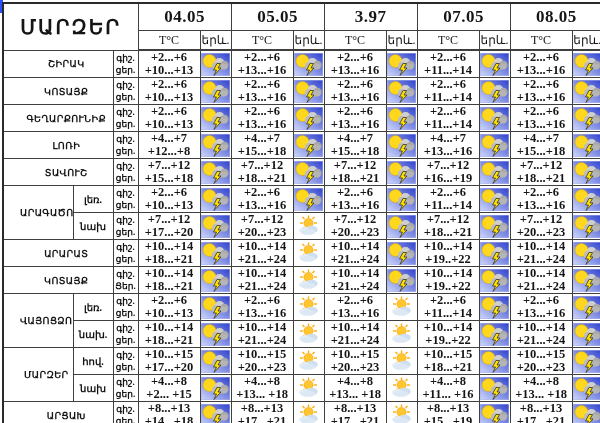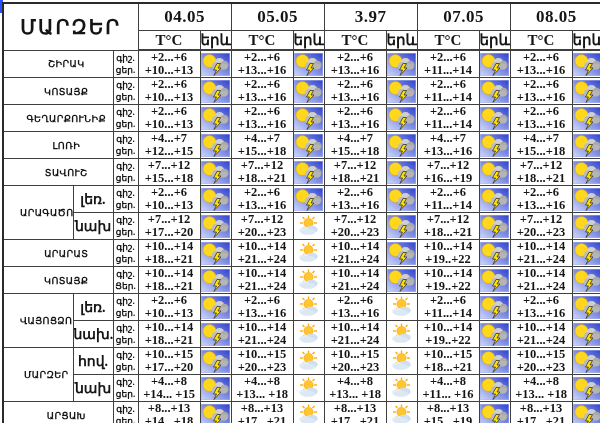--- a/index.html
+++ b/index.html
@@ -2,26 +2,26 @@
 <html><head>
 <meta charset="utf-8">
 <style>
   html,body{margin:0;padding:0;width:600px;height:423px;background:#fff;overflow:hidden;}
   .artifact{position:absolute;left:0;top:0;width:3px;height:13px;background:#2a50ff;}
   .wrap{position:absolute;left:2px;top:2px;}
   table{border-collapse:collapse;table-layout:fixed;width:600px;border:2px solid #2a2a2a;
         font-family:"Liberation Serif",serif;color:#151515;}
   th,td{border:1px solid #3f3f3f;padding:0;text-align:center;vertical-align:middle;overflow:hidden;}
   thead th.date{font-size:17px;font-weight:bold;height:26px;letter-spacing:.5px;}
-  thead th.sh{font-size:15px;font-weight:bold;height:18px;}
+  thead th.sh{font-size:12px;font-weight:normal;height:18px;}
   thead tr:last-child th{border-bottom-width:2px;}
   th.title{font-size:20px;font-weight:bold;letter-spacing:2px;}
   tbody tr{height:27px;}
   td.region{font-weight:bold;font-size:9.5px;letter-spacing:.4px;padding-left:16px;}
-  td.sub{font-weight:bold;font-size:14px;}
+  td.sub{font-weight:bold;font-size:10px;}
   td.daynight div{font-size:9px;font-weight:bold;line-height:12px;}
   td.temp div{font-size:12.5px;font-weight:bold;line-height:13px;white-space:pre;}
   td.wicon svg{display:block;margin:0 auto;}
 </style>
 </head>
 <body>
 
 <div class="artifact"></div>
 
 <div class="wrap">
@@ -401,21 +401,21 @@
 </td>
         </tr>
         <tr>
           <td class="region" rowspan="1" colspan="2">ԼՈՌԻ</td>
           <td class="daynight">
             <div>գիշ.</div>
             <div>ցեր.</div>
           </td>
           <td class="temp">
             <div>+4...+7</div>
-            <div>+12...+15</div>
+            <div>+12...+8</div>
           </td>
           <td class="wicon">
   <svg width="29" height="23" viewBox="0 0 29 23">
     <defs>
       <linearGradient id="stormbg" x1="0" y1="1" x2="1" y2="0">
         <stop offset="0" stop-color="#cfd8fb"></stop>
         <stop offset="1" stop-color="#2f41cd"></stop>
       </linearGradient>
     </defs>
     <rect x="0" y="0" width="29" height="23" fill="url(#stormbg)" stroke="#aab4e8" stroke-width="1"></rect>
@@ -1430,21 +1430,21 @@
 </td>
         </tr>
         <tr>
           <td class="sub">նախ</td>
           <td class="daynight">
             <div>գիշ.</div>
             <div>ցեր.</div>
           </td>
           <td class="temp">
             <div>+4...+8</div>
-            <div>+14... +15</div>
+            <div>+2... +15</div>
           </td>
           <td class="wicon">
   <svg width="29" height="23" viewBox="0 0 29 23">
     <defs>
       <linearGradient id="stormbg" x1="0" y1="1" x2="1" y2="0">
         <stop offset="0" stop-color="#cfd8fb"></stop>
         <stop offset="1" stop-color="#2f41cd"></stop>
       </linearGradient>
     </defs>
     <rect x="0" y="0" width="29" height="23" fill="url(#stormbg)" stroke="#aab4e8" stroke-width="1"></rect>

